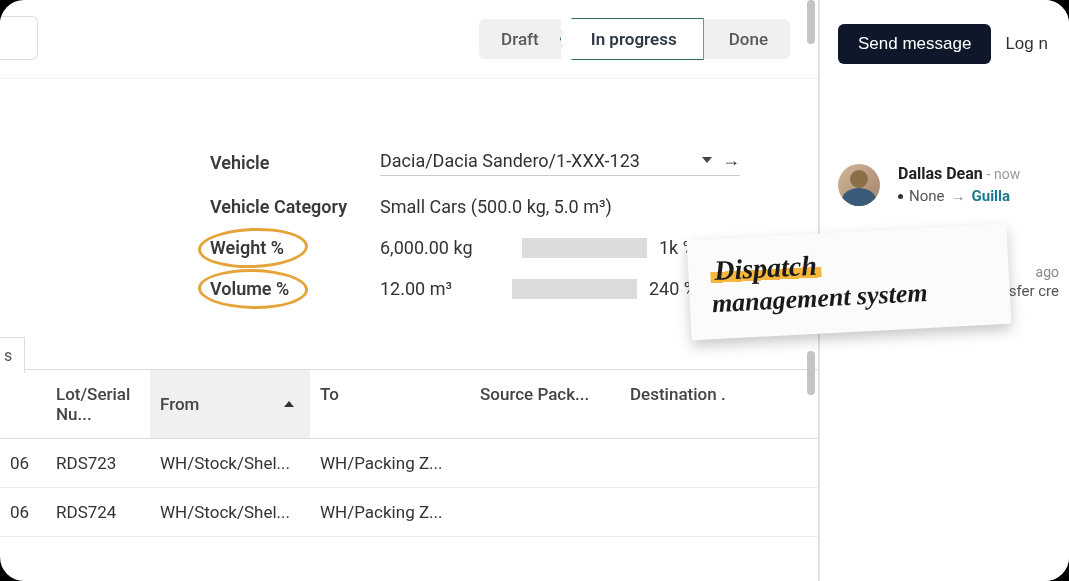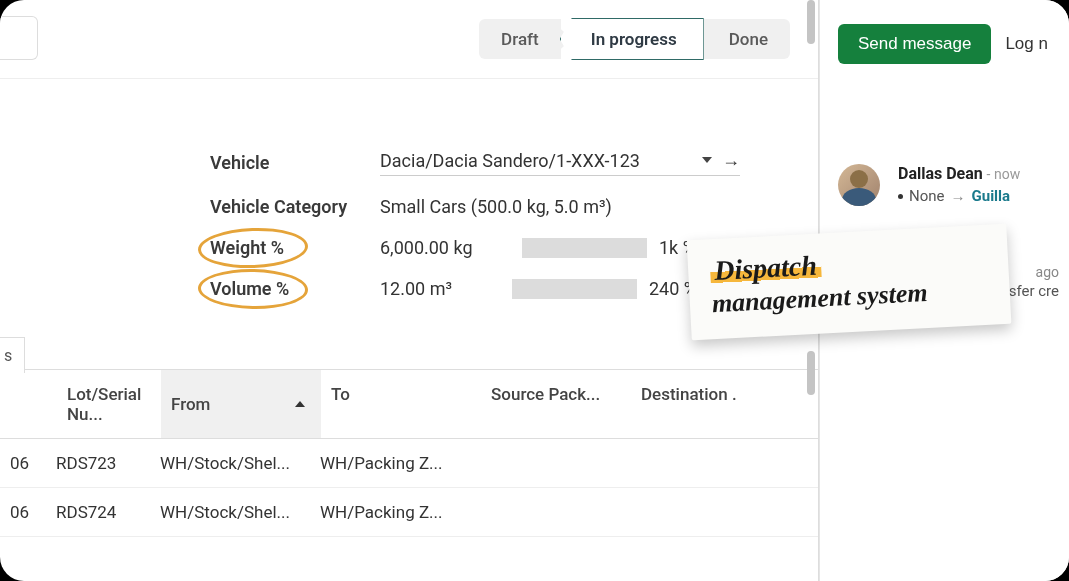--- a/index.html
+++ b/index.html
@@ -171,21 +171,21 @@
     display: flex;
     border-top: 1px solid #ddd;
     border-bottom: 1px solid #ddd;
     font-size: 17px;
     color: #444;
     font-weight: 500;
   }
   .th {
     padding: 14px 10px;
   }
-  .th.col-lot { width: 150px; padding-left: 56px; margin-left: 11px; }
+  .th.col-lot { width: 150px; padding-left: 56px; }
   .th.col-from { width: 160px; background: #f0f0f0; display: flex; justify-content: space-between; align-items: center; gap: 27px; }
   .th.col-to { width: 160px; }
   .th.col-src { width: 150px; }
   .th.col-dest { width: 140px; }
   .sort-caret {
     width: 0; height: 0;
     border-left: 5px solid transparent;
     border-right: 5px solid transparent;
     border-bottom: 6px solid #333;
     margin-right: 6px;
@@ -197,21 +197,21 @@
     border-bottom: 1px solid #eee;
   }
   .td { padding: 14px 10px; white-space: nowrap; overflow: hidden; text-overflow: ellipsis; }
   .td.col-pre { width: 56px; padding-left: 10px; color: #333; }
   .td.col-lot { width: 94px; padding-left: 0; }
   .td.col-from { width: 160px; }
   .td.col-to { width: 160px; }
   
   .btn-row { display: flex; gap: 14px; align-items: center; }
   .send-btn {
-    background: #15803d;
+    background: #0f172a;
     color: #fff;
     padding: 10px 20px;
     border-radius: 6px;
     font-size: 17px;
     font-weight: 500;
     border: none;
   }
   .log-btn {
     color: #333;
     font-size: 17px;

